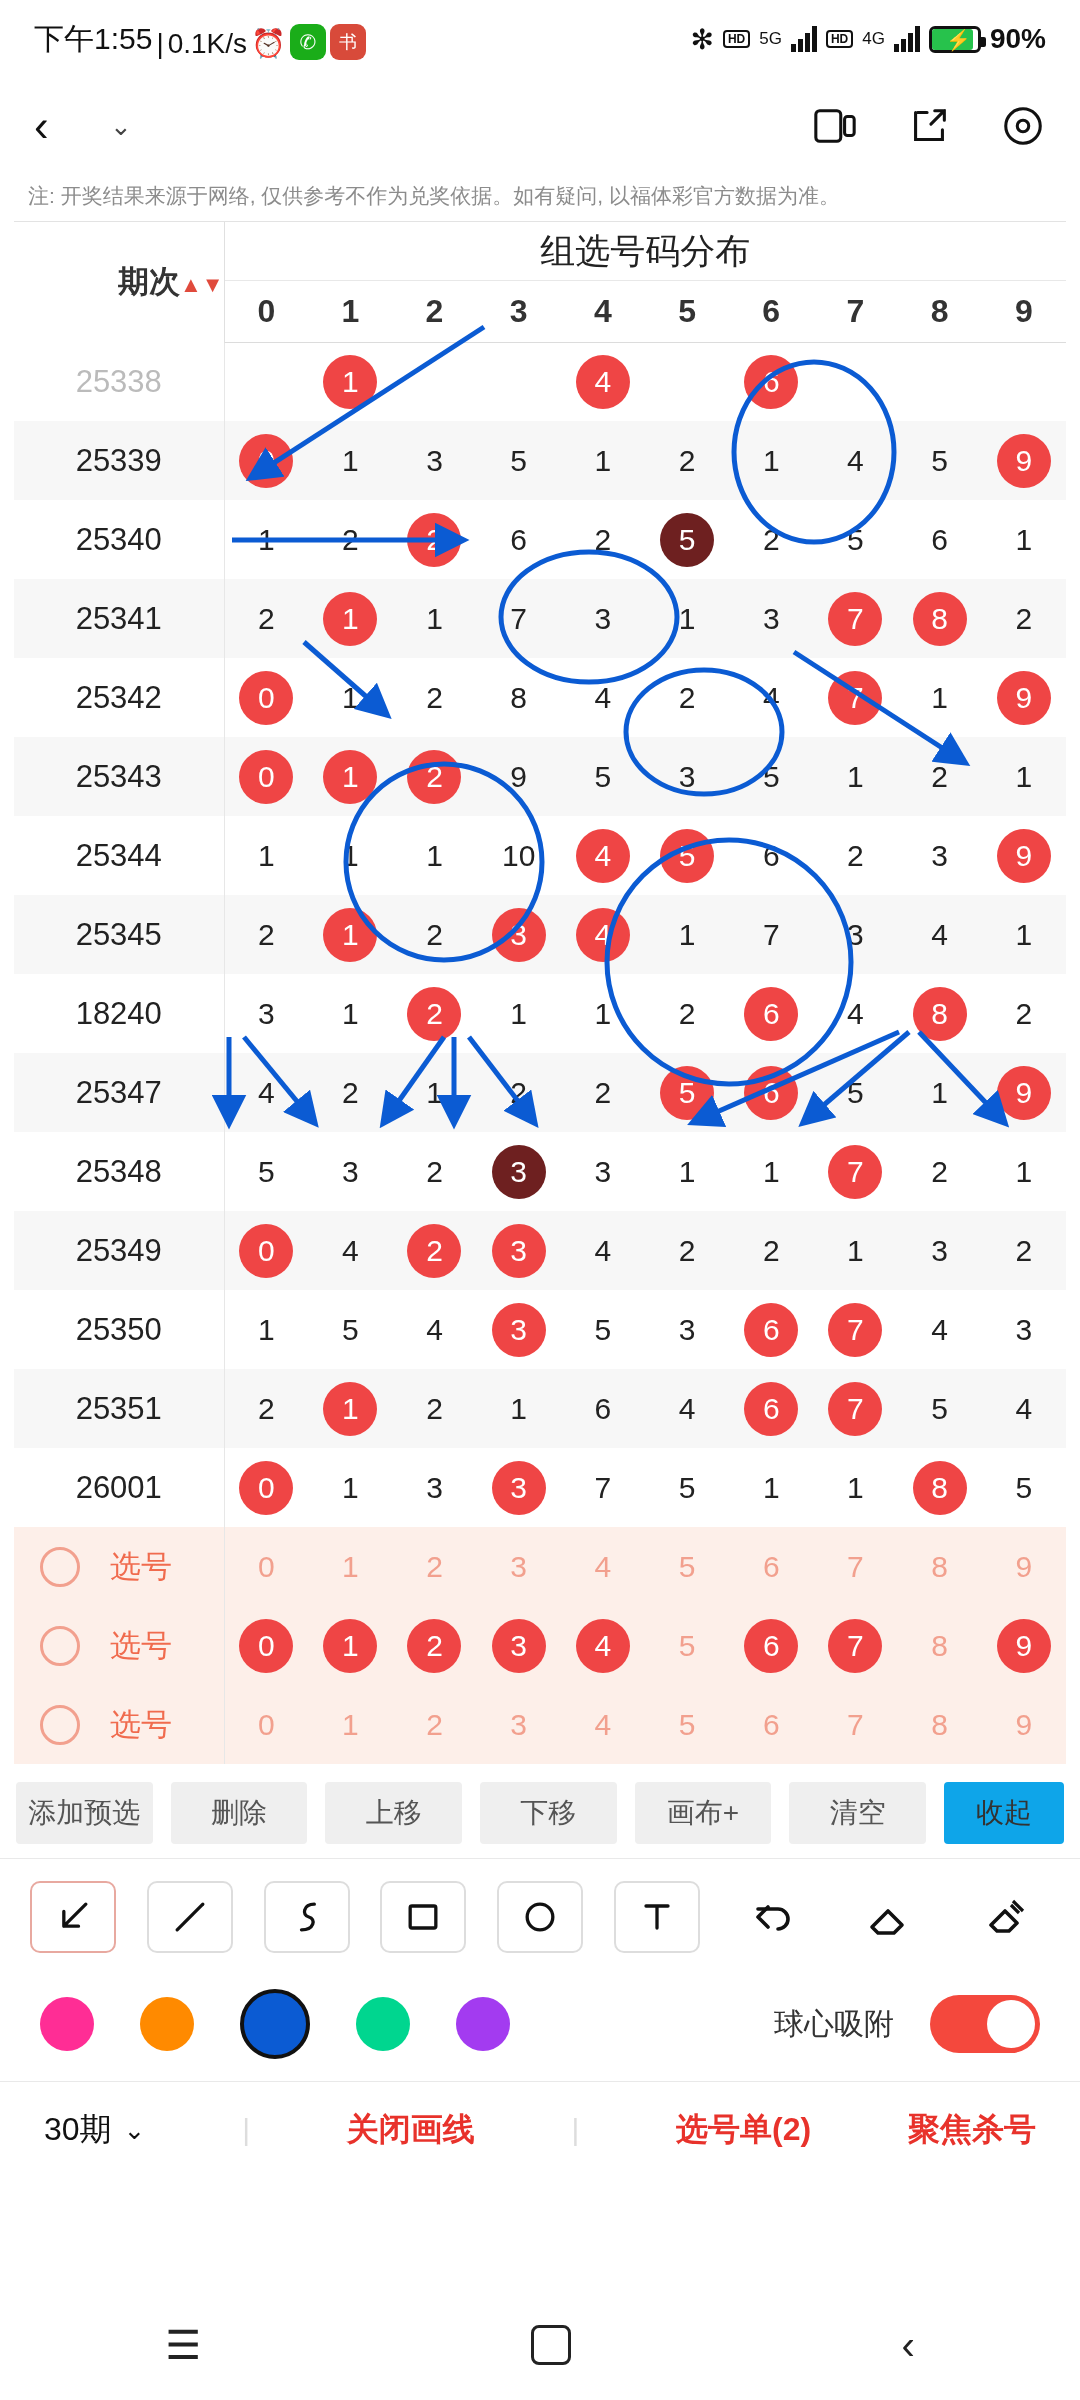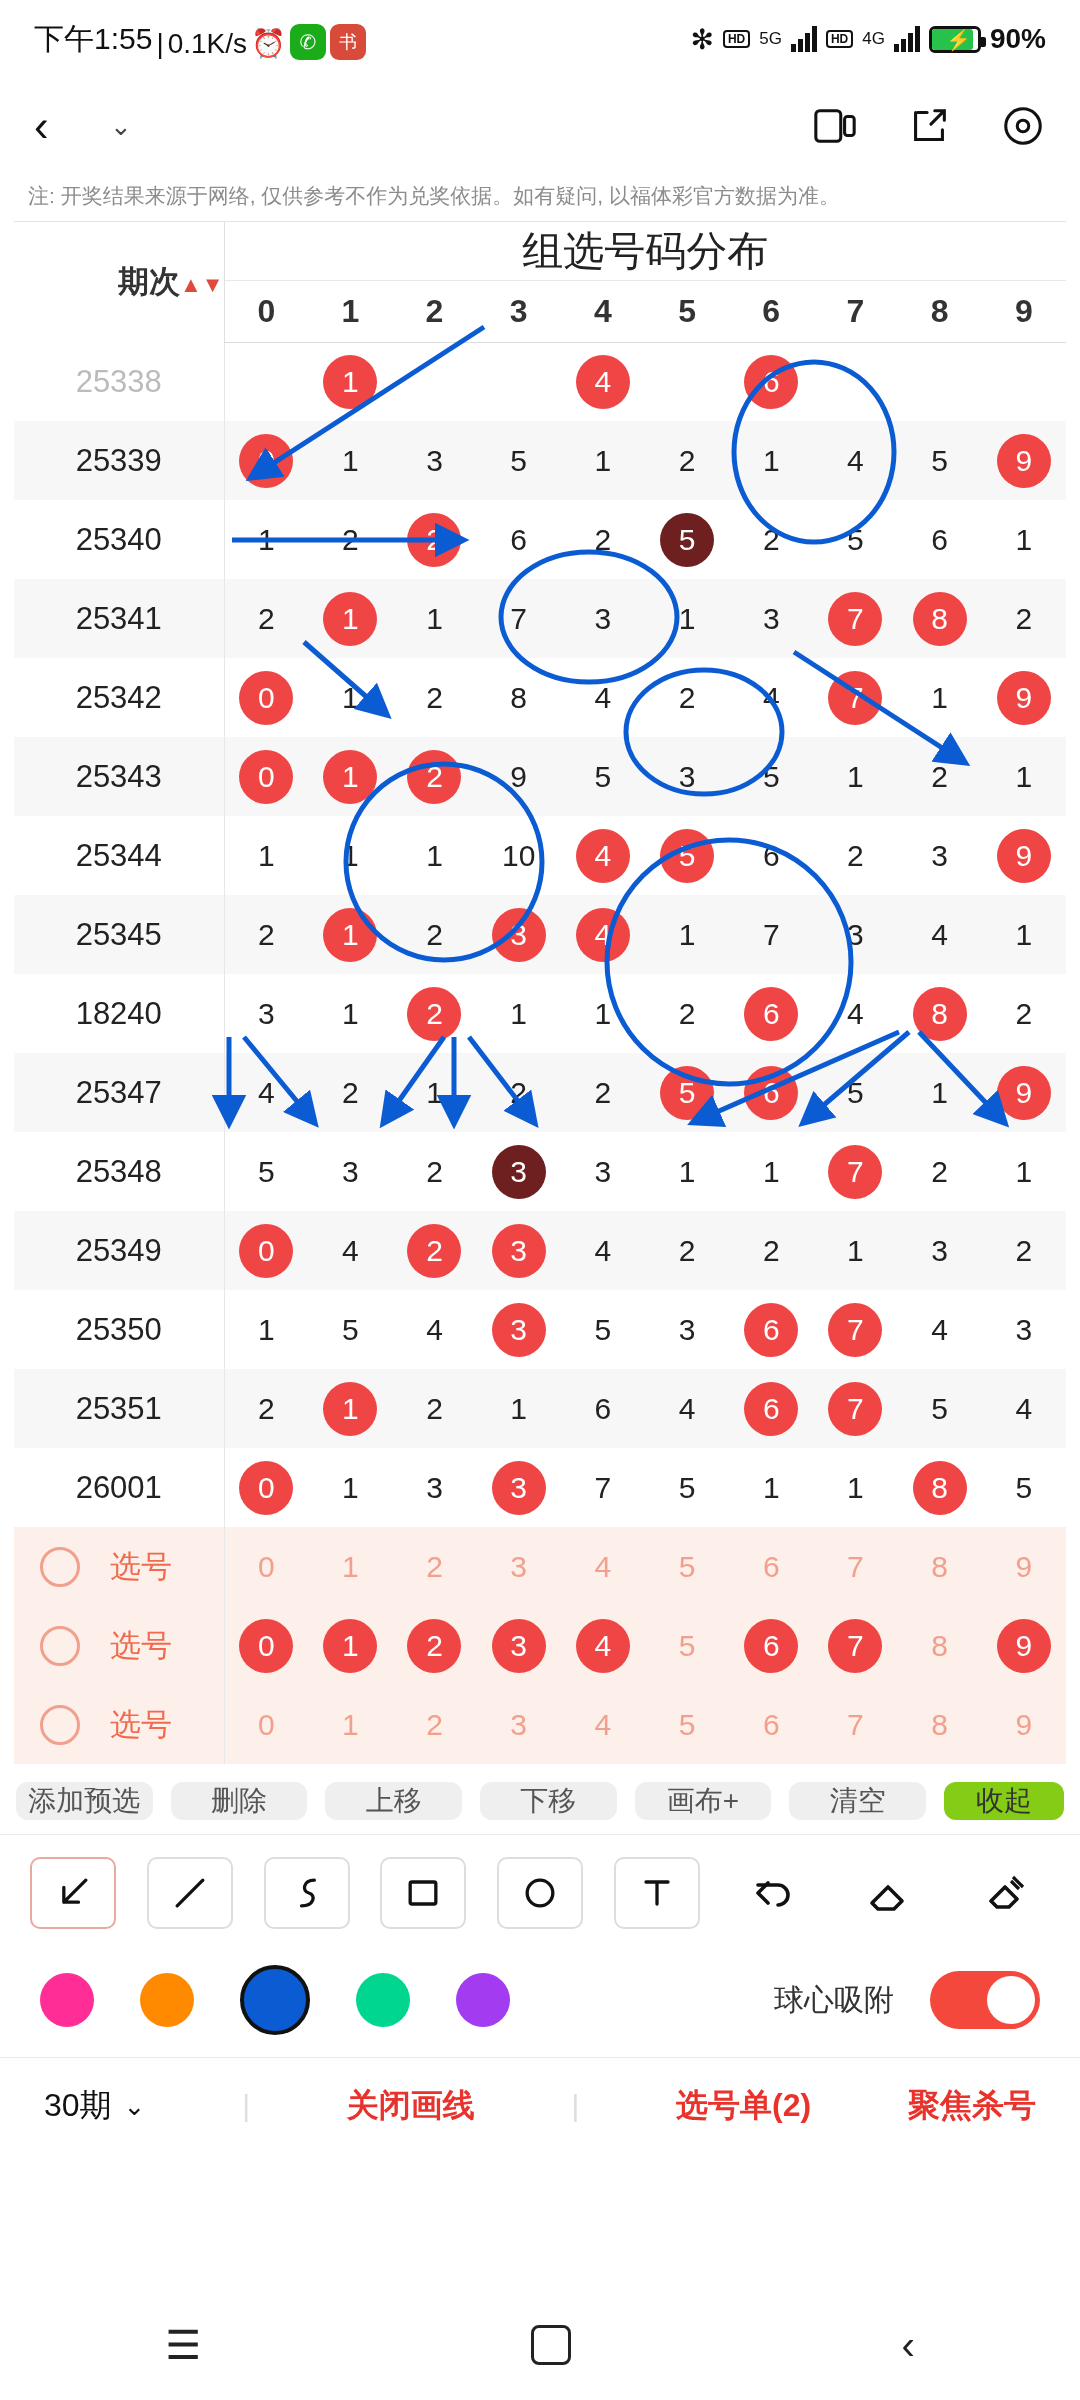--- a/index.html
+++ b/index.html
@@ -45,21 +45,21 @@
 
   .note {
     font-size: 21px; color: #8c8c8c; padding: 8px 34px 12px 28px; line-height: 1.3;
   }
 
   
   .table-wrap { position: relative; margin: 0 14px; border-top: 1px solid #e3e3e3; }
   table { border-collapse: collapse; width: 1052px; table-layout: fixed; }
   th, td { text-align: center; font-size: 30px; color: #222; }
   .col-period { width: 210px; }
-  .grp-head { height: 58px; font-size: 41px; font-weight: normal; color: #222; border-bottom: 1px solid #e8e8e8;}
+  .grp-head { height: 58px; font-size: 35px; font-weight: normal; color: #222; border-bottom: 1px solid #e8e8e8;}
   .period-head { font-size: 31px; color: #333; border-right: 1px solid #e0e0e0; text-align: right; }
   .digit-head { height: 62px; font-size: 32px; color: #333; border-bottom: 1px solid #dcdcdc;}
   tbody tr { height: 79px; }
   tbody tr:nth-child(even) { background: #f7f7f7; }
   td.period { font-size: 31px; color: #222; border-right: 1px solid #e7e7e7; }
   .ball {
     display: inline-flex; align-items: center; justify-content: center;
     width: 54px; height: 54px; border-radius: 50%;
     background: #EF4545; color: #fff; font-size: 30px;
   }
@@ -75,24 +75,24 @@
     width: 40px; height: 40px; border-radius: 50%; border: 3px solid #F2A08E;
   }
   .pickrow .ball { background: #EF4545; color: #fff; }
 
   
   .overlay { position: absolute; left: 0; top: 0; pointer-events: none; }
 
   
   .btnbar { display: flex; align-items: center; gap: 18px; padding: 18px 16px 14px 16px; }
   .pill {
-    background: #EFEFEF; border-radius: 12px; color: #555; font-size: 28px;
-    padding: 0 0; text-align: center; flex: 1;
-  }
-  .pill.strong { background: #84cc16; color: #333; flex: 0 0 120px; }
+    background: #EFEFEF; border-radius: 4px; color: #555; font-size: 28px;
+    padding: 12px 0; text-align: center; flex: 1;
+  }
+  .pill.strong { background: #0ea5e9; color: #333; flex: 0 0 120px; }
 
   .divider { height: 1px; background: #e9e9e9; }
 
   
   .tools { display: flex; align-items: center; justify-content: space-between; padding: 22px 30px; }
   .tool {
     width: 86px; height: 72px; border-radius: 10px; display: flex;
     align-items: center; justify-content: center;
   }
   .tool.box { border: 2px solid #ddd; }

